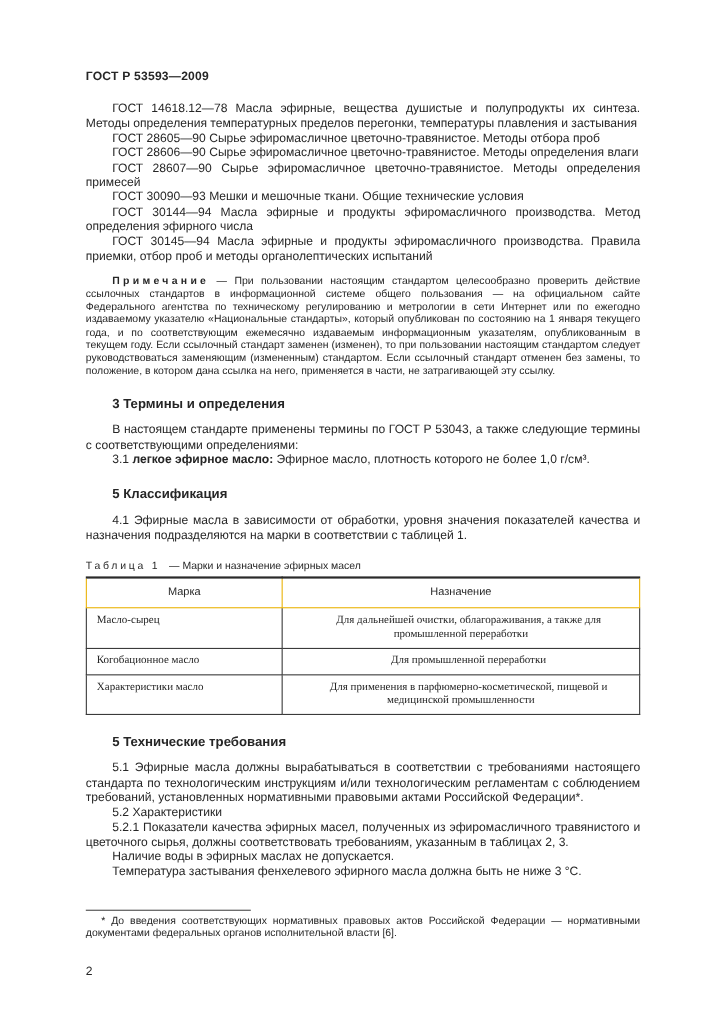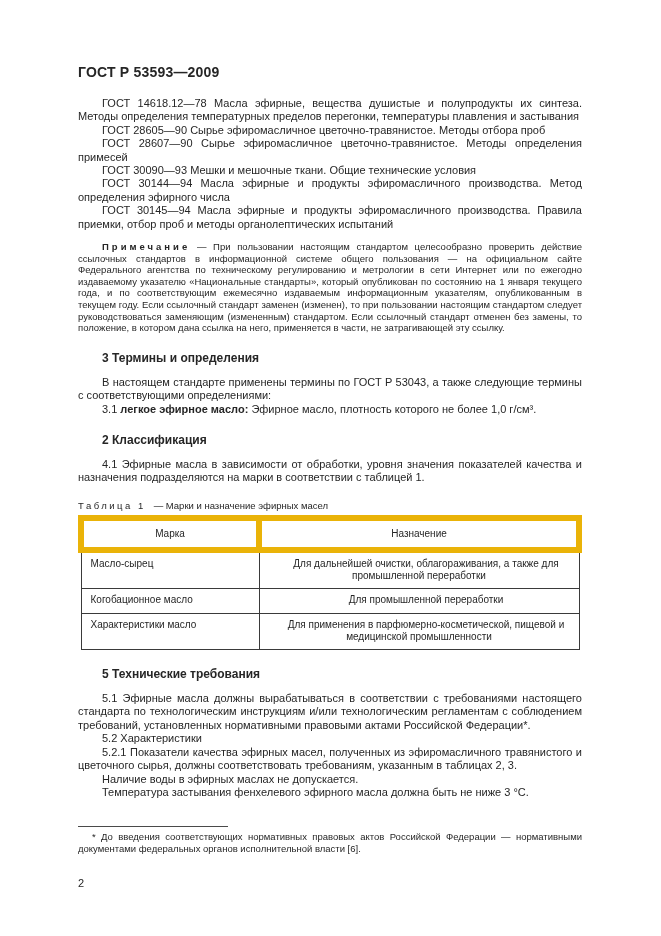--- a/index.html
+++ b/index.html
@@ -6,21 +6,21 @@
   html,body { background:#ffffff; }
   .page {
     width:661px; height:936px;
     background:#ffffff;
     position:relative;
     overflow:hidden;
     padding:64px 79px 0 78px;
     font-family:"Liberation Sans","DejaVu Sans",sans-serif;
     color:#262626;
   }
-  .doc-header { font-size:14px; font-weight:bold; margin-bottom:17px; letter-spacing:0.2px; }
+  .doc-header { font-size:11px; font-weight:bold; margin-bottom:17px; letter-spacing:0.2px; }
   .body-p {
     font-size:11px; line-height:13.4px;
     text-align:justify; text-indent:24px;
   }
   .note {
     font-size:9.5px; line-height:11.6px;
     text-align:justify; text-indent:24px;
     margin-top:10px;
   }
   .note-label { letter-spacing:3px;font-weight:bold; }
@@ -33,29 +33,30 @@
   .table-caption { font-size:9.5px; margin:15px 0 4px 0; }
   .caption-label { letter-spacing:2.5px; margin-right:8px; }
   table.gost-table {
     width:100%;
     border-collapse:collapse;
     border:1px solid #3a3a3a;
     border-top:2px solid #2a2a2a;
     font-size:10px; line-height:12.2px;
   }
   .gost-table th {
-    border:6px solid #eab308;
+    border:1px solid #eab308;
     font-weight:normal;
     text-align:center; vertical-align:middle;
     padding:7px 16px;
   }
   .gost-table td {
     border:1px solid #3a3a3a;
     vertical-align:top;
     padding:5px 9px 6px 9px;
+    font-family:Liberation Serif, serif;
   }
   .col-mark { width:178px; }
   .cell-purpose { text-indent:14px; text-align:center; }
   .footnote { margin-top:27px; }
   .footnote-rule { width:150px; border-top:1px solid #4a4a4a; margin-bottom:4px; }
   .footnote-text {
     font-size:9.5px; line-height:11.6px;
     text-align:justify; text-indent:14px;
   }
   .page-number {
@@ -66,40 +67,41 @@
 </head>
 <body>
 
 <div class="page">
 
   <div class="doc-header">ГОСТ Р 53593—2009</div>
 
   <section>
     <p class="body-p">ГОСТ 14618.12—78  Масла эфирные, вещества душистые и полупродукты их синтеза. Методы определения температурных пределов перегонки, температуры плавления и застывания</p>
     <p class="body-p">ГОСТ 28605—90  Сырье эфиромасличное цветочно-травянистое. Методы отбора проб</p>
+    <p class="body-p">ГОСТ 28606—90  Сырье эфиромасличное цветочно-травянистое. Методы определения влаги</p>
     <p class="body-p">ГОСТ 28607—90  Сырье эфиромасличное цветочно-травянистое. Методы определения примесей</p>
     <p class="body-p">ГОСТ 30090—93  Мешки и мешочные ткани. Общие технические условия</p>
     <p class="body-p">ГОСТ 30144—94  Масла эфирные и продукты эфиромасличного производства. Метод определения эфирного числа</p>
     <p class="body-p">ГОСТ 30145—94  Масла эфирные и продукты эфиромасличного производства. Правила приемки, отбор проб и методы органолептических испытаний</p>
   </section>
 
   <div class="note">
     <span class="note-label">Примечание</span>
     <span>— При пользовании настоящим стандартом целесообразно проверить действие ссылочных стандартов в информационной системе общего пользования — на официальном сайте Федерального агентства по техническому регулированию и метрологии в сети Интернет или по ежегодно издаваемому указателю «Национальные стандарты», который опубликован по состоянию на 1 января текущего года, и по соответствующим ежемесячно издаваемым информационным указателям, опубликованным в текущем году. Если ссылочный стандарт заменен (изменен), то при пользовании настоящим стандартом следует руководствоваться заменяющим (измененным) стандартом. Если ссылочный стандарт отменен без замены, то положение, в котором дана ссылка на него, применяется в части, не затрагивающей эту ссылку.</span>
   </div>
 
   <h2 class="sec-heading">3 Термины и определения</h2>
   <p class="body-p">В настоящем стандарте применены термины по ГОСТ Р 53043, а также следующие термины с соответствующими определениями:</p>
   <p class="body-p">
     <span>3.1</span>
     <b>легкое эфирное масло:</b>
     <span>Эфирное масло, плотность которого не более 1,0 г/см³.</span>
   </p>
 
-  <h2 class="sec-heading">2 Классификация</h2>
+  <h2 class="sec-heading">5 Классификация</h2>
   <p class="body-p">4.1 Эфирные масла в зависимости от обработки, уровня значения показателей качества и назначения подразделяются на марки в соответствии с таблицей 1.</p>
 
   <div class="table-caption">
     <span class="caption-label">Таблица 1</span><span>— Марки и назначение эфирных масел</span>
   </div>
 
   <table class="gost-table">
     <colgroup>
         <col class="col-mark">
         <col>

